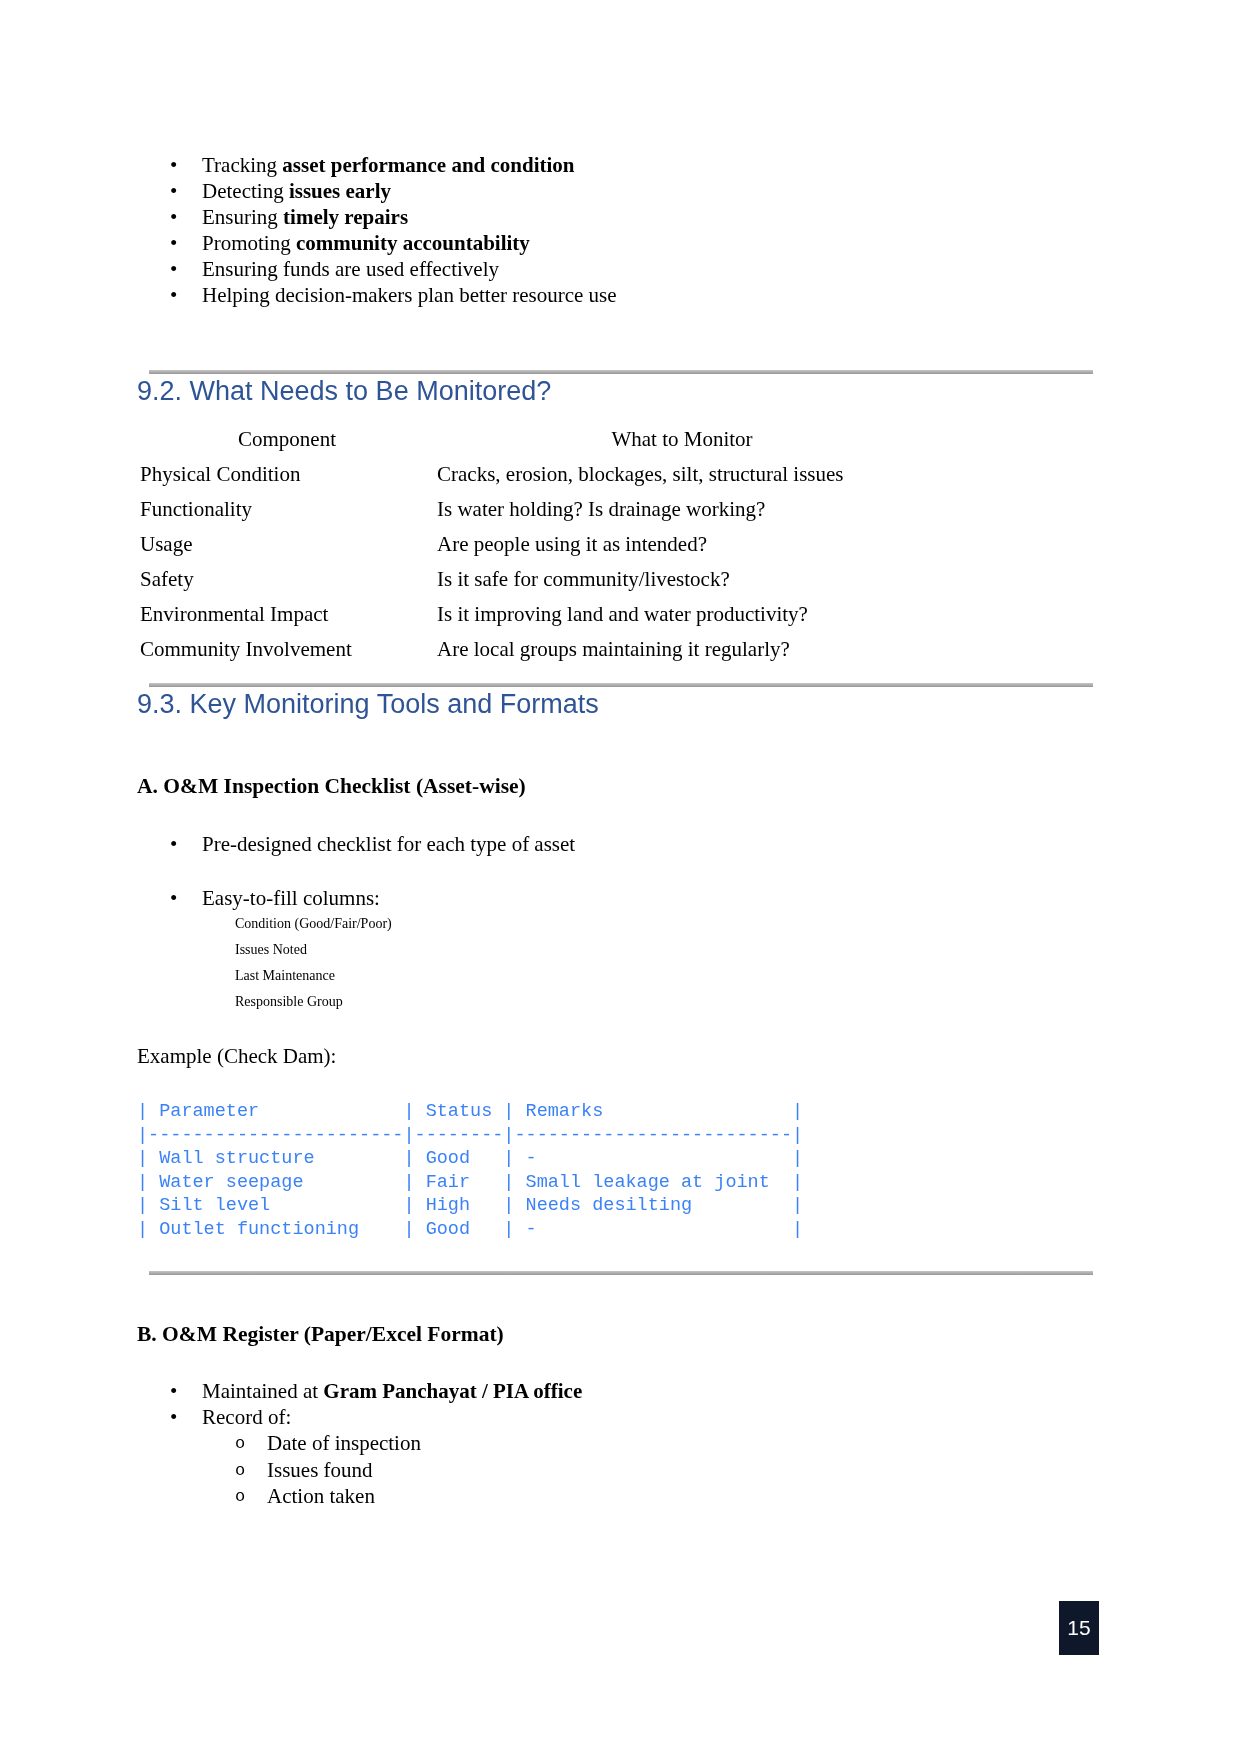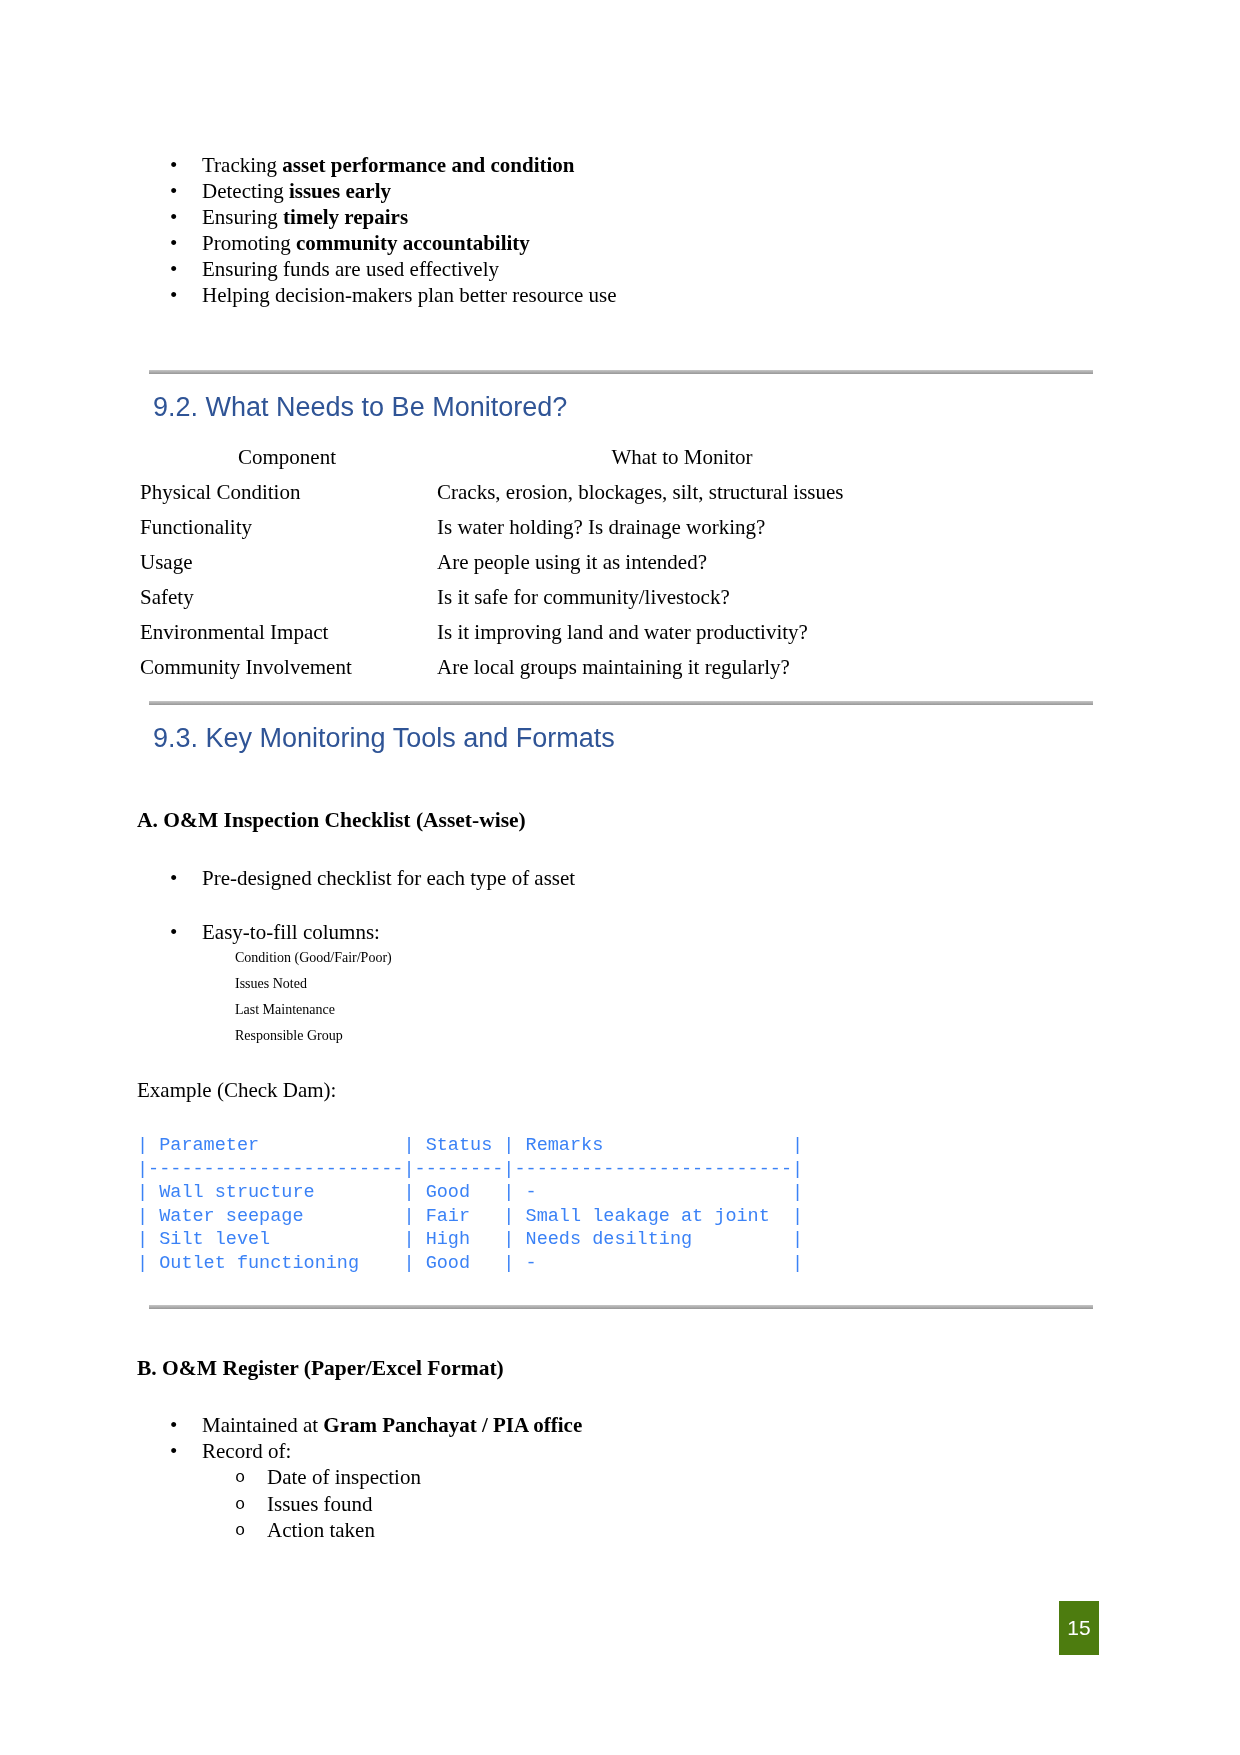--- a/index.html
+++ b/index.html
@@ -13,21 +13,21 @@
   .blist .marker{position:absolute;left:33px;top:0;font-size:21px;}
   .blist b{font-weight:bold;margin-top:6px;}
 
   .divider{height:4px;width:944px;margin-left:12px;
            background:linear-gradient(#c6c6c6,#979797);}
   .div1{margin-top:62px;}
   .div2{margin-top:16px;}
   .div3{margin-top:30px;}
 
   h2.sec{font-family:"Liberation Sans",sans-serif;font-weight:400;color:#2F5496;
-         font-size:27px;line-height:34px;margin:16px;}
+         font-size:27px;line-height:34px;margin:0;}
   .h92{margin-top:27px;}
   .h93{margin-top:37px;}
 
   
   .mon-table{margin-top:14px;display:grid;grid-template-columns:300px 490px;}
   .mon-table .cell{font-size:21px;line-height:35px;}
   .mon-table .hdr{font-weight:normal;text-align:center;}
   .mon-table .c1{padding-left:3px;}
 
   .subsec-title{font-size:21.5px;font-weight:bold;margin-top:52px;line-height:27px;}
@@ -40,21 +40,21 @@
         line-height:23.5px;color:#3b82f6;}
   .code div{white-space:pre;}
 
   .b-b1{margin-top:30px;}
   .olist{list-style:none;margin:0;padding:0;}
   .olist li{position:relative;padding-left:130px;font-size:21px;line-height:26.5px;}
   .olist .marker{position:absolute;left:98px;top:1px;font-family:"Liberation Mono",monospace;
                  font-size:17px;}
 
   .page-num{position:absolute;left:1059px;top:1601px;width:40px;height:54px;
-            background:#4d7c0f;color:#ffffff;display:flex;align-items:center;
+            background:#0f172a;color:#ffffff;display:flex;align-items:center;
             justify-content:center;font-family:"Liberation Sans",sans-serif;font-size:21px;}
 </style>
 </head>
 <body>
 
 <div class="page">
   <div class="content">
 
     <div style="height:152px"></div>
 

